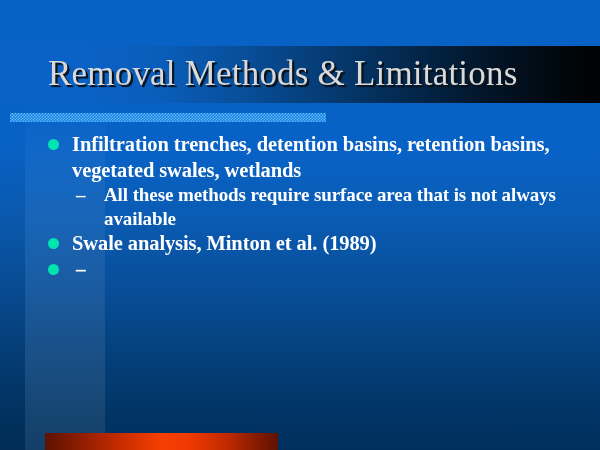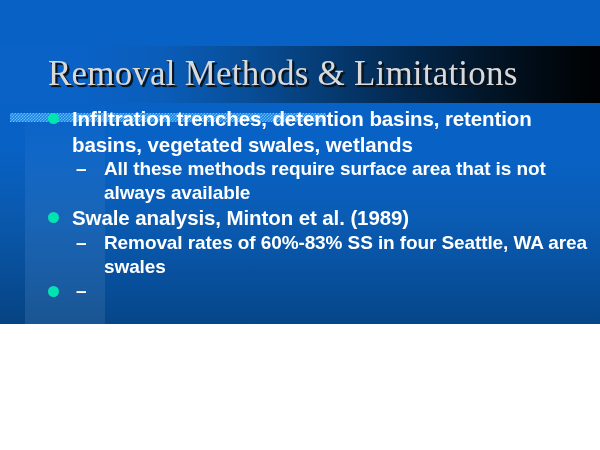--- a/index.html
+++ b/index.html
@@ -5,21 +5,21 @@
 <style>
   html, body {
     margin: 0;
     padding: 0;
     background: #ffffff;
   }
 
   #slide {
     position: relative;
     width: 600px;
-    height: 324px;
+    height: 450px;
     overflow: hidden;
     background: #0f172a;
     font-family: "Liberation Sans", sans-serif;
     -webkit-font-smoothing: none;
   }
 
   
   
   .bg-vert {
     position: absolute;
@@ -132,22 +132,23 @@
       linear-gradient(45deg, #62c4ff 25%, transparent 25%, transparent 75%, #62c4ff 75%),
       linear-gradient(45deg, #62c4ff 25%, transparent 25%, transparent 75%, #62c4ff 75%);
     background-size: 3px 3px;
     background-position: 0 0, 1.5px 1.5px;
   }
 
   
   .body-list {
     position: absolute;
     left: 0;
-    top: 106px;
-    width: 600px;
+    top: 132px;
+    width: 600px;
+    font-family: Liberation Serif, serif;
   }
 
   .li {
     position: relative;
     color: #ffffff;
     font-weight: bold;
     -webkit-font-smoothing: none;
   }
 
   
@@ -235,21 +236,20 @@
       <span class="txt">All these methods require surface area that is not always available</span>
     </div>
 
     <div class="li lvl1">
       <span class="marker"></span>
       <span class="txt">Swale analysis, Minton et al. (1989)</span>
     </div>
 
     <div class="li lvl2">
       <span class="marker">–</span>
-      <span class="txt">Removal rates of 60%-83% SS in four Seattle, WA area swales</span>
     </div>
 
     <div class="li lvl1">
       <span class="marker"></span>
     </div>
 
     <div class="li lvl2">
       <span class="marker">–</span>
     </div>
 

